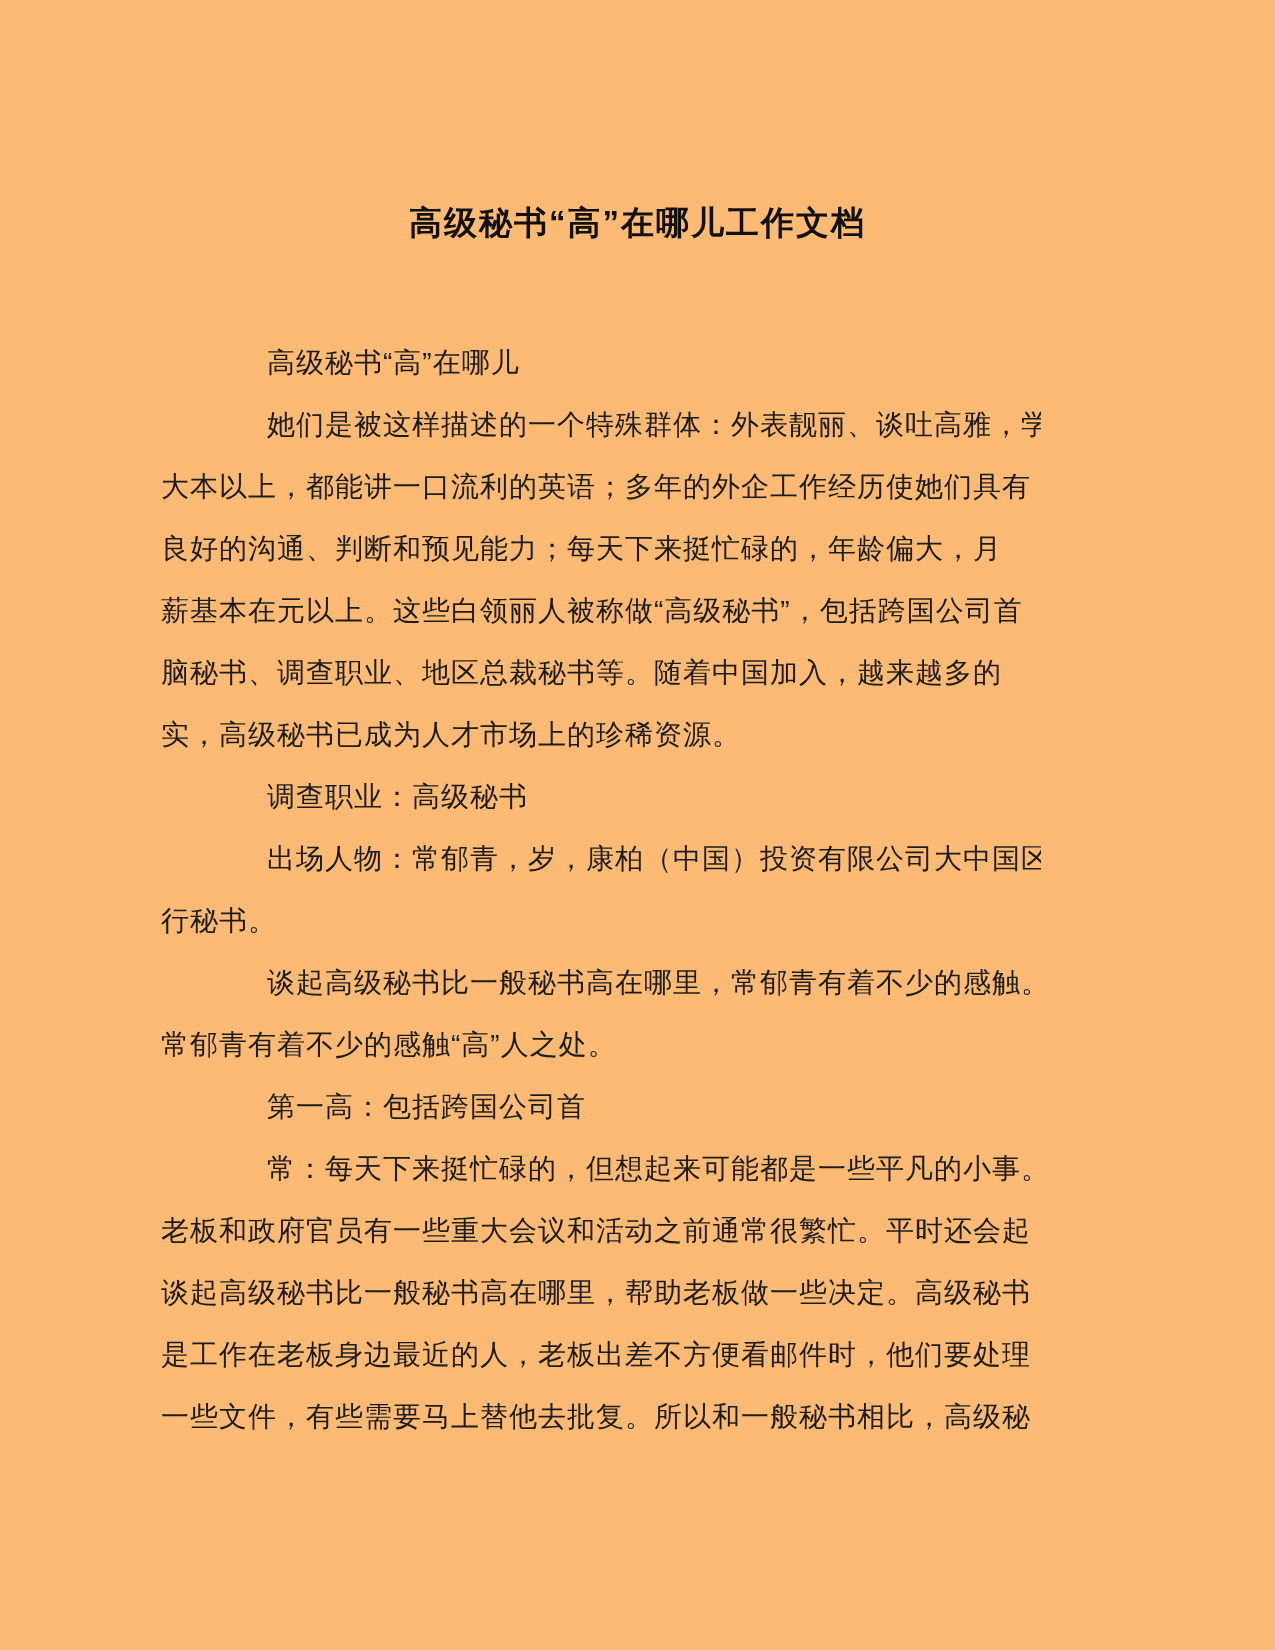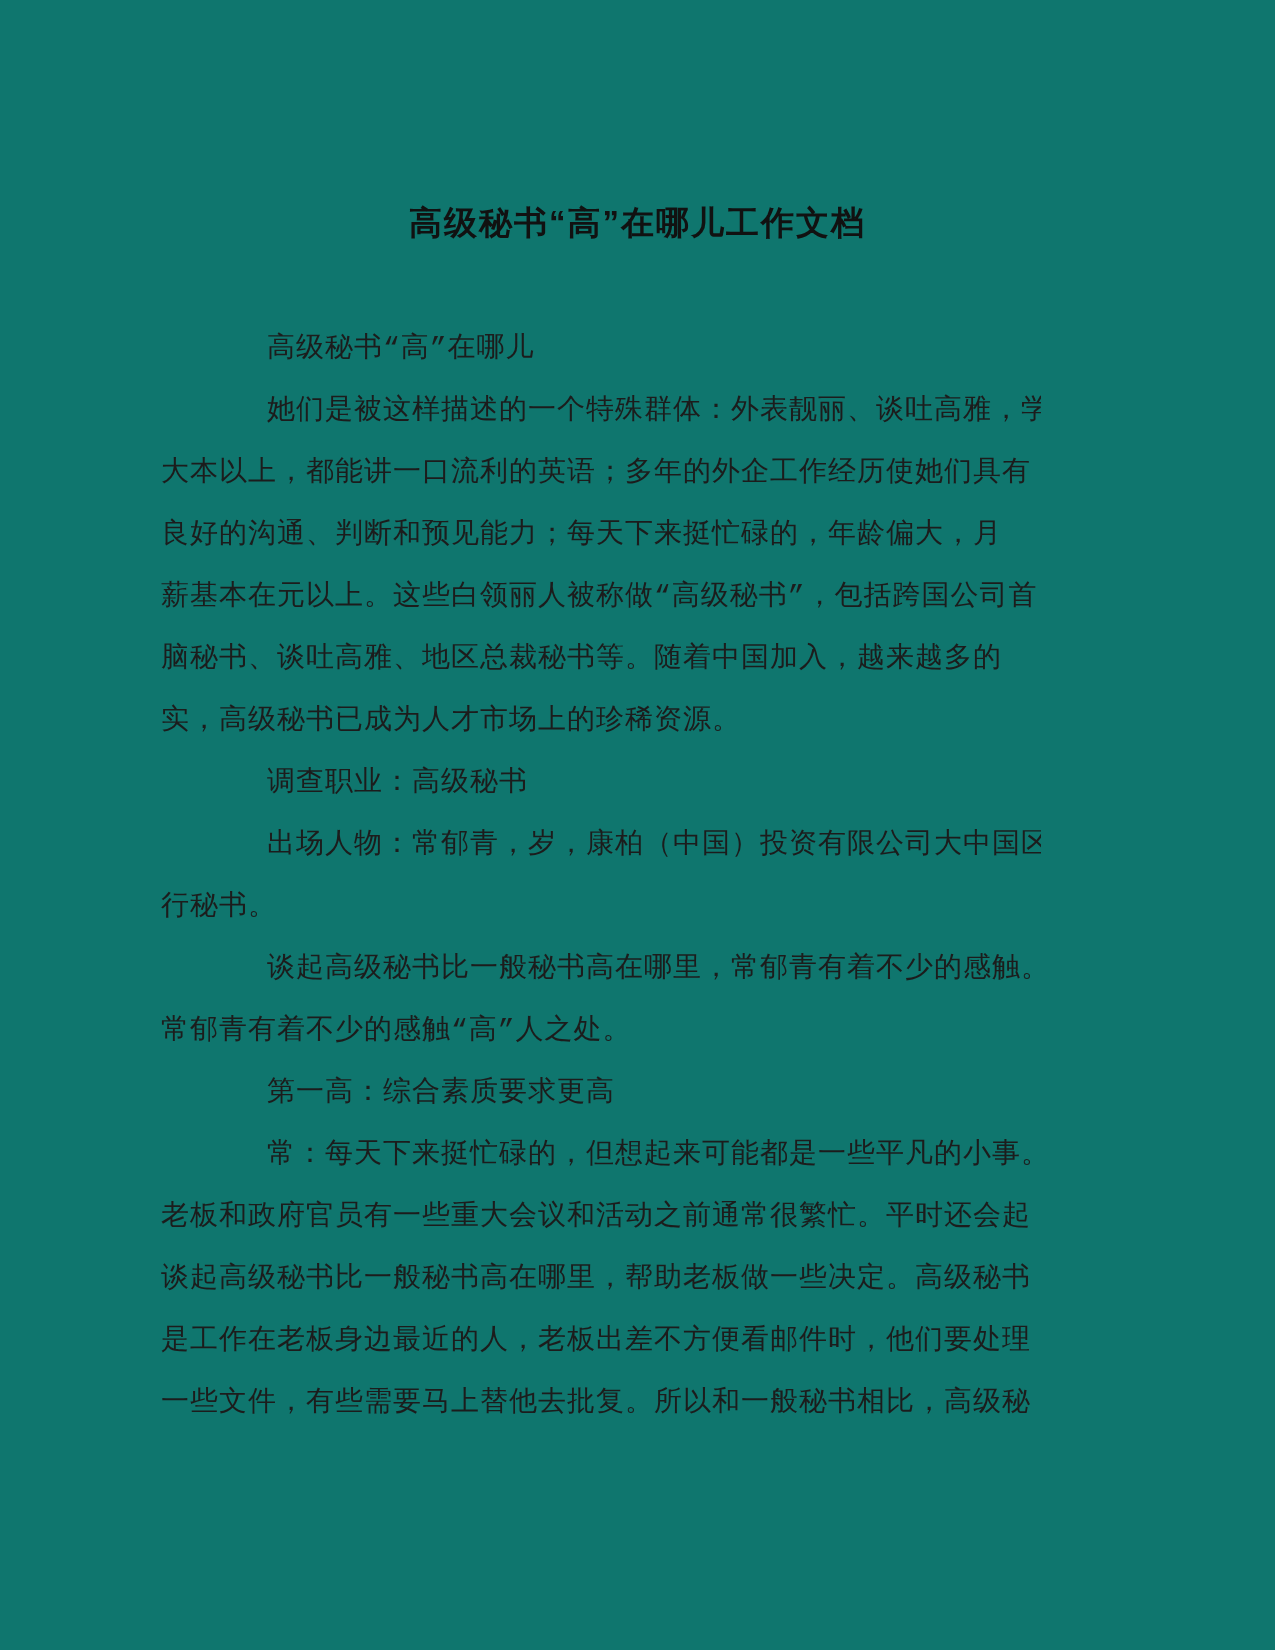--- a/index.html
+++ b/index.html
@@ -4,43 +4,43 @@
 <style>
   html, body {
     margin: 0;
     padding: 0;
     background: #ffffff;
   }
   .page {
     position: relative;
     width: 1275px;
     height: 1650px;
-    background: #0f766e;
+    background: #fdba74;
     overflow: hidden;
     color: #151515;
   }
   .doc-title {
     position: absolute;
     top: 201px;
     left: 0;
     width: 1275px;
     text-align: center;
     font-family: "Liberation Sans", "DejaVu Sans", sans-serif;
     font-weight: 700;
     font-size: 33px;
     letter-spacing: 2px;
     color: #111111;
     white-space: nowrap;
   }
   .doc-body {
     position: absolute;
-    top: 318px;
+    top: 332px;
     left: 161px;
     width: 880px;
-    font-family: Liberation Mono, monospace;
+    font-family: Liberation Sans, sans-serif;
     font-size: 28px;
     color: #1c1c1c;
   }
   .line {
     height: 62px;
     line-height: 62px;
     letter-spacing: 1px;
     white-space: nowrap;
     overflow: hidden;
   }
@@ -54,28 +54,28 @@
 <div class="page">
 
   <div class="doc-title">高级秘书“高”在哪儿工作文档</div>
 
   <div class="doc-body">
     <div class="line indent">高级秘书“高”在哪儿</div>
     <div class="line indent">她们是被这样描述的一个特殊群体：外表靓丽、谈吐高雅，学历</div>
     <div class="line">大本以上，都能讲一口流利的英语；多年的外企工作经历使她们具有</div>
     <div class="line">良好的沟通、判断和预见能力；每天下来挺忙碌的，年龄偏大，月</div>
     <div class="line">薪基本在元以上。这些白领丽人被称做“高级秘书”，包括跨国公司首</div>
-    <div class="line">脑秘书、谈吐高雅、地区总裁秘书等。随着中国加入，越来越多的</div>
+    <div class="line">脑秘书、调查职业、地区总裁秘书等。随着中国加入，越来越多的</div>
     <div class="line">实，高级秘书已成为人才市场上的珍稀资源。</div>
     <div class="line indent">调查职业：高级秘书</div>
     <div class="line indent">出场人物：常郁青，岁，康柏（中国）投资有限公司大中国区执</div>
     <div class="line">行秘书。</div>
     <div class="line indent">谈起高级秘书比一般秘书高在哪里，常郁青有着不少的感触。她</div>
     <div class="line">常郁青有着不少的感触“高”人之处。</div>
-    <div class="line indent">第一高：综合素质要求更高</div>
+    <div class="line indent">第一高：包括跨国公司首</div>
     <div class="line indent">常：每天下来挺忙碌的，但想起来可能都是一些平凡的小事。当</div>
     <div class="line">老板和政府官员有一些重大会议和活动之前通常很繁忙。平时还会起</div>
     <div class="line">谈起高级秘书比一般秘书高在哪里，帮助老板做一些决定。高级秘书</div>
     <div class="line">是工作在老板身边最近的人，老板出差不方便看邮件时，他们要处理</div>
     <div class="line">一些文件，有些需要马上替他去批复。所以和一般秘书相比，高级秘</div>
   </div>
 
 </div>
 
 </body></html>

